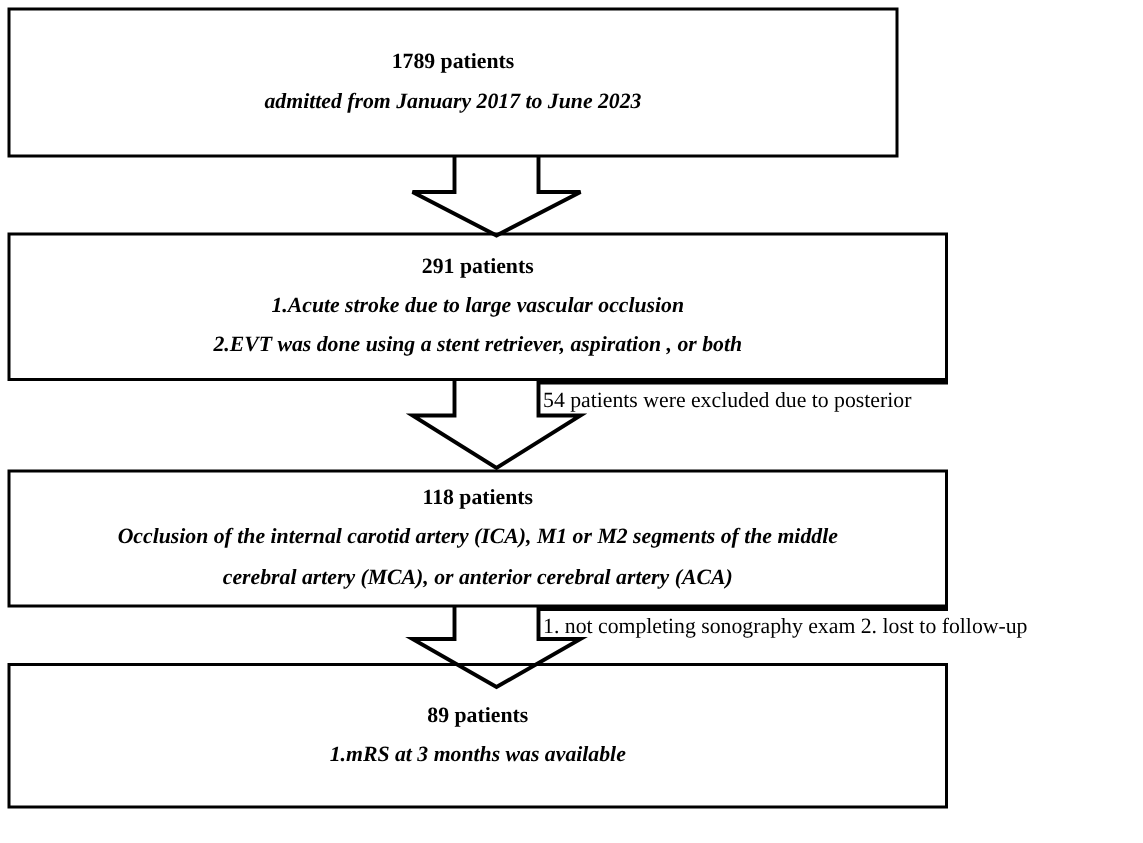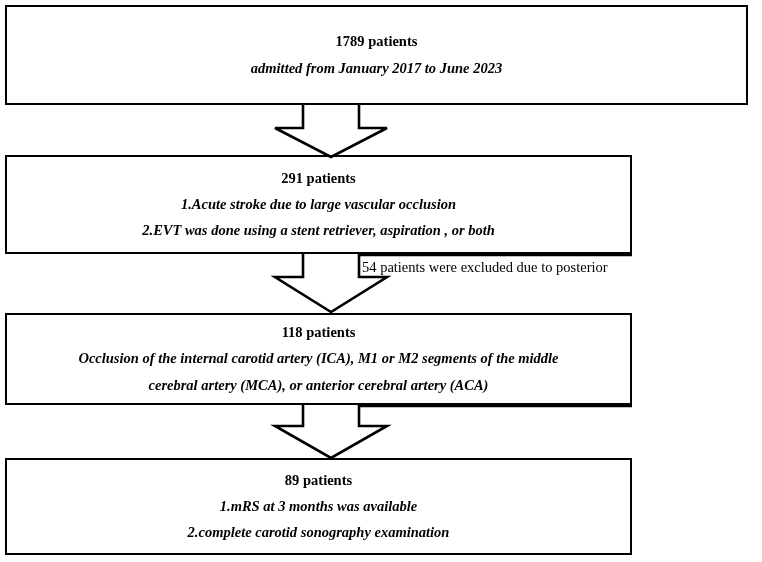--- a/index.html
+++ b/index.html
@@ -54,56 +54,56 @@
     text-align: left;
     white-space: nowrap;
   }
   .note-line { display: block; }
 </style>
 </head>
 <body>
 
 <div id="canvas">
 
-  <div class="flow-box" style="left:5px; top:5px; width:743px; height:100px;">
+  <div class="flow-box" style="left:5px; top:5px; width:594px; height:100px;">
     <div class="box-line">1789 patients</div>
     <div class="box-line gap">admitted from January 2017 to  June 2023</div>
   </div>
 
   <div class="flow-box" style="left:5px; top:155px; width:627px; height:99px;">
     <div class="box-line">291 patients</div>
     <div class="box-line gap">1.Acute stroke due to large vascular occlusion</div>
     <div class="box-line gap">2.EVT was done using a stent retriever, aspiration , or both</div>
   </div>
 
   <div class="flow-box" style="left:5px; top:313px; width:627px; height:92px;">
     <div class="box-line">118 patients</div>
     <div class="box-line gap">Occlusion of the internal carotid artery (ICA), M1 or M2 segments of the middle</div>
     <div class="box-line gap">cerebral artery (MCA), or anterior cerebral artery (ACA)</div>
   </div>
 
-  <div class="flow-box" style="left:5px; top:458px; width:627px; height:97px;">
+  <div class="flow-box" style="left:5px; top:442px; width:627px; height:97px;">
     <div class="box-line">89    patients</div>
     <div class="box-line gap">1.mRS at 3 months was available</div>
-    <div class="box-line gap">2.complete carotid sonography examination</div>
   </div>
 
   <svg class="arrow-layer" viewBox="0 0 762 562" width="762" height="562">
 
     <polyline points="303,104 303,128 275,128 331,157 387,128 359,128 359,104" fill="none" stroke="#000000" stroke-width="2.6" stroke-linejoin="miter" stroke-linecap="butt"></polyline>
 
     <polyline points="303,253 303,277 275,277 331,312 387,277 359,277 359,253" fill="none" stroke="#000000" stroke-width="2.6" stroke-linejoin="miter" stroke-linecap="butt"></polyline>
 
     <polyline points="303,404 303,426 275,426 331,458 387,426 359,426 359,404" fill="none" stroke="#000000" stroke-width="2.6" stroke-linejoin="miter" stroke-linecap="butt"></polyline>
 
     <polyline points="359,255 632,255" fill="none" stroke="#000000" stroke-width="2.6" stroke-linecap="butt"></polyline>
 
     <polyline points="359,406 632,406" fill="none" stroke="#000000" stroke-width="2.6" stroke-linecap="butt"></polyline>
   </svg>
 
   <div class="exclusion-note" style="left:362px; top:258px; width:398px;">
     <span class="note-line">54 patients were excluded due to posterior</span>
   </div>
 
   <div class="exclusion-note" style="left:362px; top:409px; width:398px;">
+    <span class="note-line">1. not completing sonography exam  2. lost to follow-up</span>
   </div>
 
 </div>
 
 </body></html>

